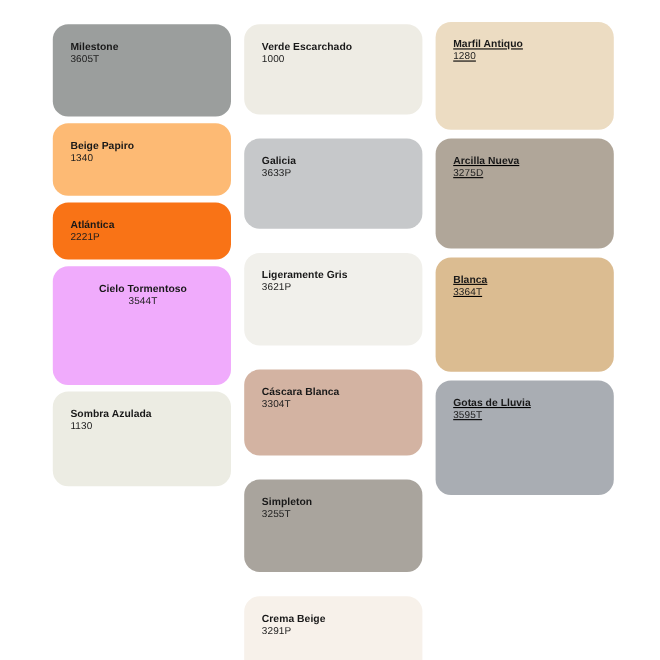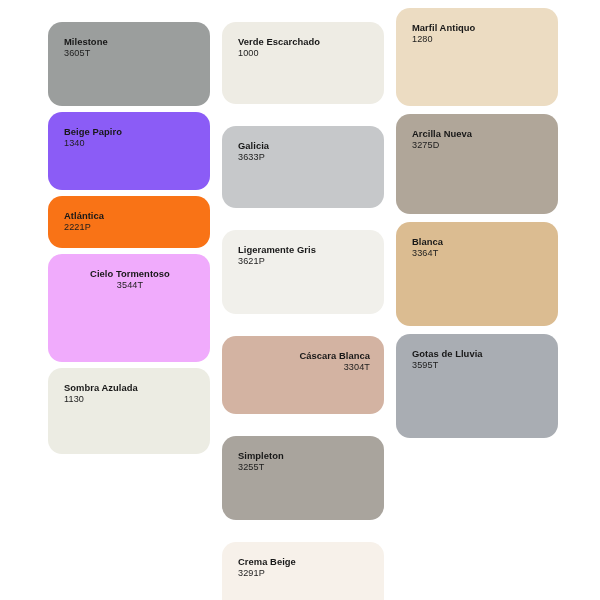--- a/index.html
+++ b/index.html
@@ -71,21 +71,21 @@
 <body style="background: rgb(255, 255, 255);">
 
 <div id="palette-board" style="background: rgb(255, 255, 255);">
   <div class="swatch-column" id="swatch-column-1" style="padding-top: 22px; gap: 6px;">
       <div class="swatch-card" style="background: rgb(155, 158, 157); height: 84px;">
         <div class="swatch-text">
           <span class="swatch-name">Milestone</span>
           <span class="swatch-code">3605T</span>
         </div>
       </div>
-      <div class="swatch-card" style="background: #8b5cf6; height: 78px;">
+      <div class="swatch-card" style="background: #fdba74; height: 66px;">
         <div class="swatch-text">
           <span class="swatch-name">Beige Papiro</span>
           <span class="swatch-code">1340</span>
         </div>
       </div>
       <div class="swatch-card" style="background: #f97316; height: 52px;">
         <div class="swatch-text">
           <span class="swatch-name">Atlántica</span>
           <span class="swatch-code">2221P</span>
         </div>
@@ -115,40 +115,40 @@
           <span class="swatch-name">Galicia</span>
           <span class="swatch-code">3633P</span>
         </div>
       </div>
       <div class="swatch-card" style="background: rgb(241, 240, 235); height: 84px;">
         <div class="swatch-text">
           <span class="swatch-name">Ligeramente Gris</span>
           <span class="swatch-code">3621P</span>
         </div>
       </div>
-      <div class="swatch-card" style="background: rgb(211, 179, 162); height: 78px; text-align: right;">
+      <div class="swatch-card" style="background: rgb(211, 179, 162); height: 78px;">
         <div class="swatch-text">
           <span class="swatch-name">Cáscara Blanca</span>
           <span class="swatch-code">3304T</span>
         </div>
       </div>
       <div class="swatch-card" style="background: rgb(169, 164, 157); height: 84px;">
         <div class="swatch-text">
           <span class="swatch-name">Simpleton</span>
           <span class="swatch-code">3255T</span>
         </div>
       </div>
       <div class="swatch-card" style="background: rgb(247, 241, 234); height: 86px;">
         <div class="swatch-text">
           <span class="swatch-name">Crema Beige</span>
           <span class="swatch-code">3291P</span>
         </div>
       </div>
     </div>
-  <div class="swatch-column" id="swatch-column-3" style="padding-top: 8px; gap: 8px;">
+  <div class="swatch-column" id="swatch-column-3" style="padding-top: 20px; gap: 8px; text-decoration: underline;">
       <div class="swatch-card" style="background: rgb(236, 220, 194); height: 98px;">
         <div class="swatch-text">
           <span class="swatch-name">Marfil Antiquo</span>
           <span class="swatch-code">1280</span>
         </div>
       </div>
       <div class="swatch-card" style="background: rgb(176, 166, 153); height: 100px;">
         <div class="swatch-text">
           <span class="swatch-name">Arcilla Nueva</span>
           <span class="swatch-code">3275D</span>

